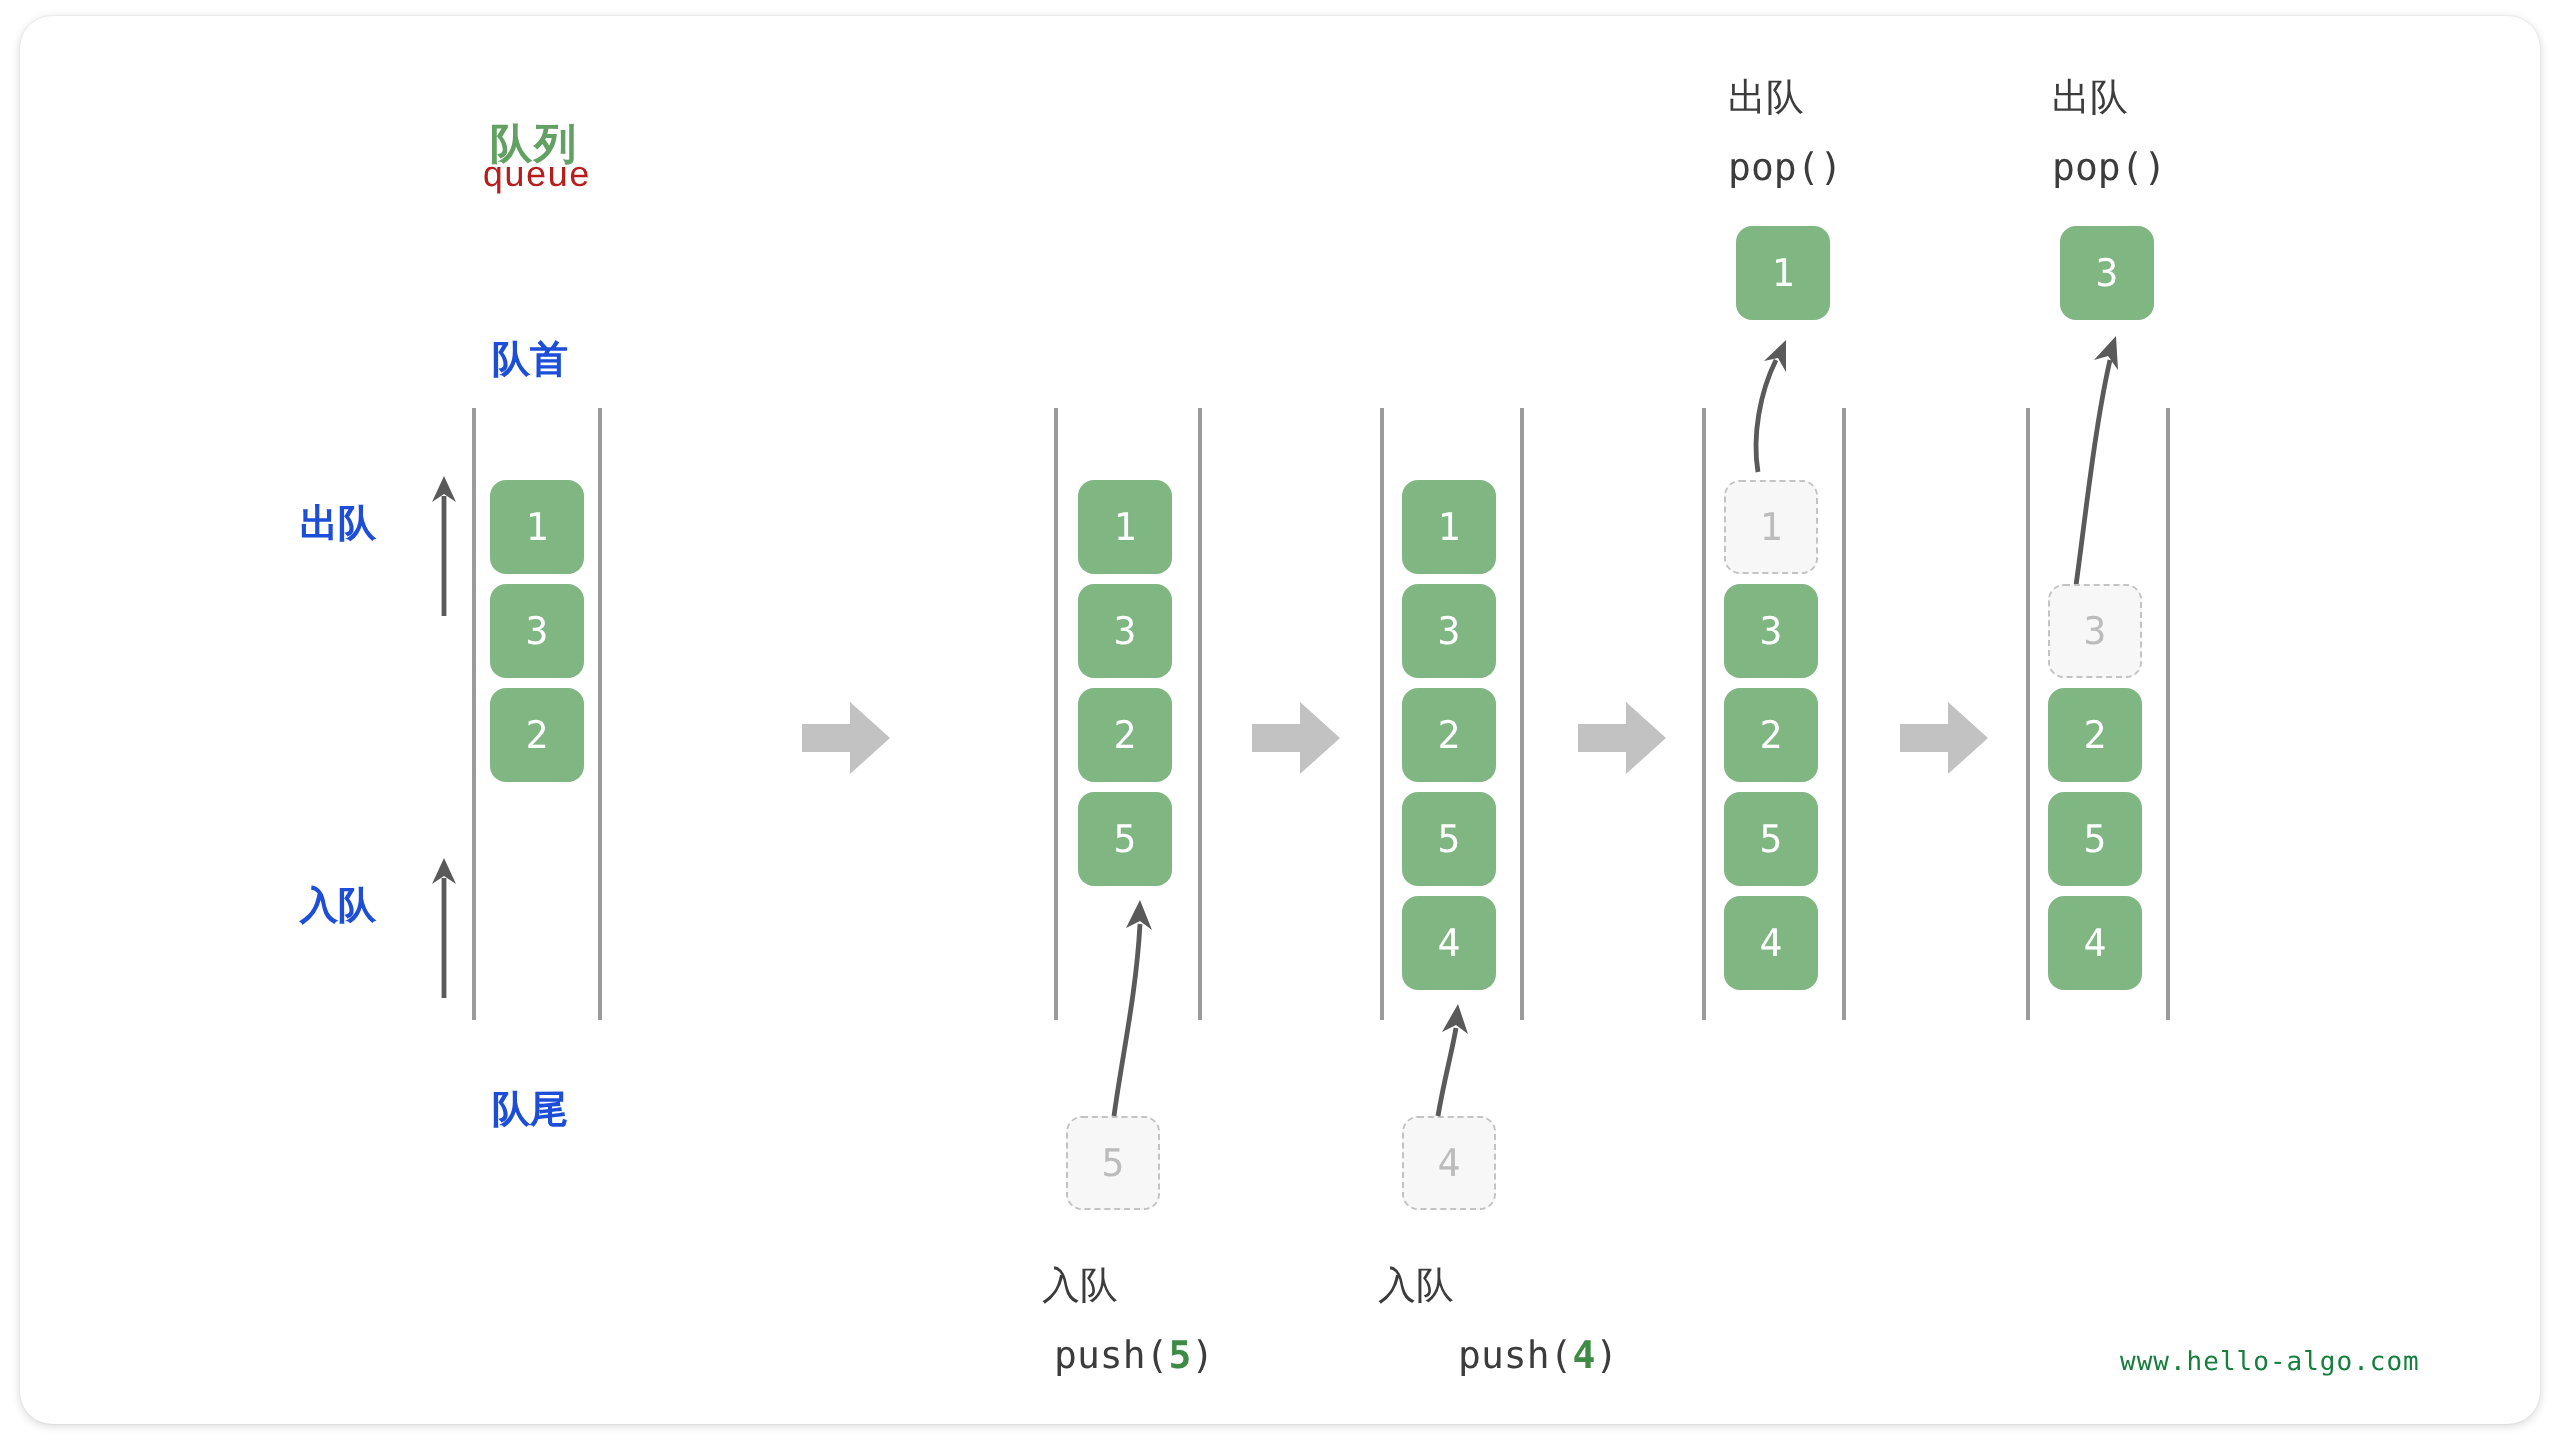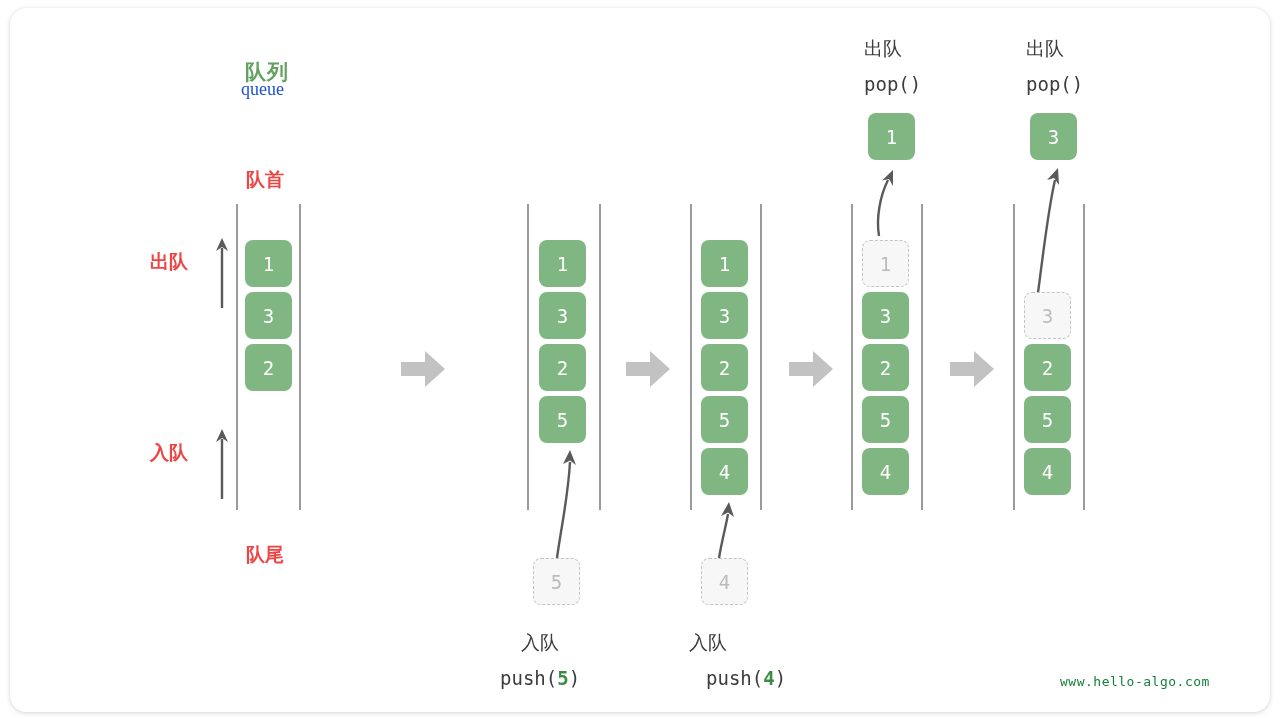--- a/index.html
+++ b/index.html
@@ -16,26 +16,26 @@
   .abs{position:absolute;}
 
   
   .title-cn{
     font-family:"DejaVu Sans","Liberation Sans",sans-serif;
     font-weight:bold;font-size:21px;color:#62a162;letter-spacing:1px;
     white-space:nowrap;
     margin-top:16px;
   }
   .title-en{
-    font-family:Liberation Serif, serif;
-    font-size:18px;color:#1d4ed8;white-space:nowrap;
+    font-family:Liberation Mono, monospace;
+    font-size:18px;color:#b91c1c;white-space:nowrap;
   }
   .label-cn{
     font-family:"DejaVu Sans","Liberation Sans",sans-serif;
-    font-weight:bold;font-size:19px;color:#ef4444;white-space:nowrap;
+    font-weight:bold;font-size:19px;color:#1d4ed8;white-space:nowrap;
   }
   .op-cn{
     font-family:"DejaVu Sans","Liberation Sans",sans-serif;
     font-size:19px;color:#3c3c3c;white-space:nowrap;
   }
   .op-code{
     font-family:"DejaVu Sans Mono","Liberation Mono",monospace;
     font-size:19px;color:#3c3c3c;white-space:nowrap;text-align:center;
   }
   .op-code .num{color:#3d8b45;font-weight:bold;}
@@ -121,21 +121,21 @@
   </div>
 
   <div class="abs cell ghost" style="left:523px;top:550px;">5</div>
   <div class="abs" style="left:520px;top:434px;">
     <svg width="60" height="120" viewBox="0 0 60 120">
       <path d="M27 116 C31 86, 38 56, 40 20" stroke="#5a5a5a" stroke-width="2.4" fill="none"></path>
       <path d="M40 8 L46 23 L40 18.5 L33 22 Z" fill="#5a5a5a"></path>
     </svg>
   </div>
   <div class="abs op-cn" style="left:511px;top:622px;">入队</div>
-  <div class="abs op-code" style="left:490px;top:659px;"><span>push(</span><span class="num">5</span><span>)</span></div>
+  <div class="abs op-code" style="left:517px;top:659px;"><span>push(</span><span class="num">5</span><span>)</span></div>
 
   <div class="abs step-arrow" style="left:616px;top:343px;">
     <svg width="44" height="36" viewBox="0 0 44 36">
       <path d="M0 11 L24 11 L24 0 L44 18 L24 36 L24 25 L0 25 Z" fill="#c2c2c2"></path>
     </svg>
   </div>
 
   <div class="abs" style="left:680px;top:196px;">
     <div class="rail" style="left:0px;top:0px;height:306px;"></div>
     <div class="rail" style="left:70px;top:0px;height:306px;"></div>
@@ -146,21 +146,21 @@
     <div class="cell" style="left:11px;top:244px;">4</div>
   </div>
   <div class="abs cell ghost" style="left:691px;top:550px;">4</div>
   <div class="abs" style="left:688px;top:486px;">
     <svg width="50" height="68" viewBox="0 0 50 68">
       <path d="M21 64 C24 46, 28 32, 30 20" stroke="#5a5a5a" stroke-width="2.4" fill="none"></path>
       <path d="M31 8 L36 23 L30 18.5 L23 22 Z" fill="#5a5a5a"></path>
     </svg>
   </div>
   <div class="abs op-cn" style="left:679px;top:622px;">入队</div>
-  <div class="abs op-code" style="left:696px;top:659px;"><span>push(</span><span class="num">4</span><span>)</span></div>
+  <div class="abs op-code" style="left:719px;top:659px;"><span>push(</span><span class="num">4</span><span>)</span></div>
 
   <div class="abs step-arrow" style="left:779px;top:343px;">
     <svg width="44" height="36" viewBox="0 0 44 36">
       <path d="M0 11 L24 11 L24 0 L44 18 L24 36 L24 25 L0 25 Z" fill="#c2c2c2"></path>
     </svg>
   </div>
 
   <div class="abs op-cn" style="left:854px;top:28px;">出队</div>
   <div class="abs op-code" style="left:854px;top:65px;">pop()</div>
   <div class="abs cell" style="left:858px;top:105px;">1</div>

